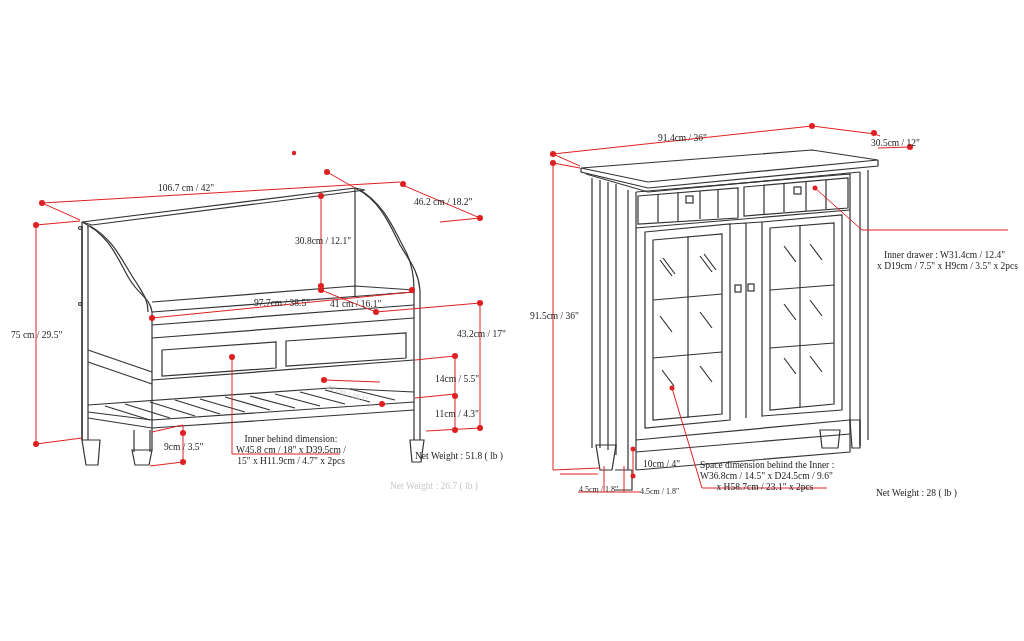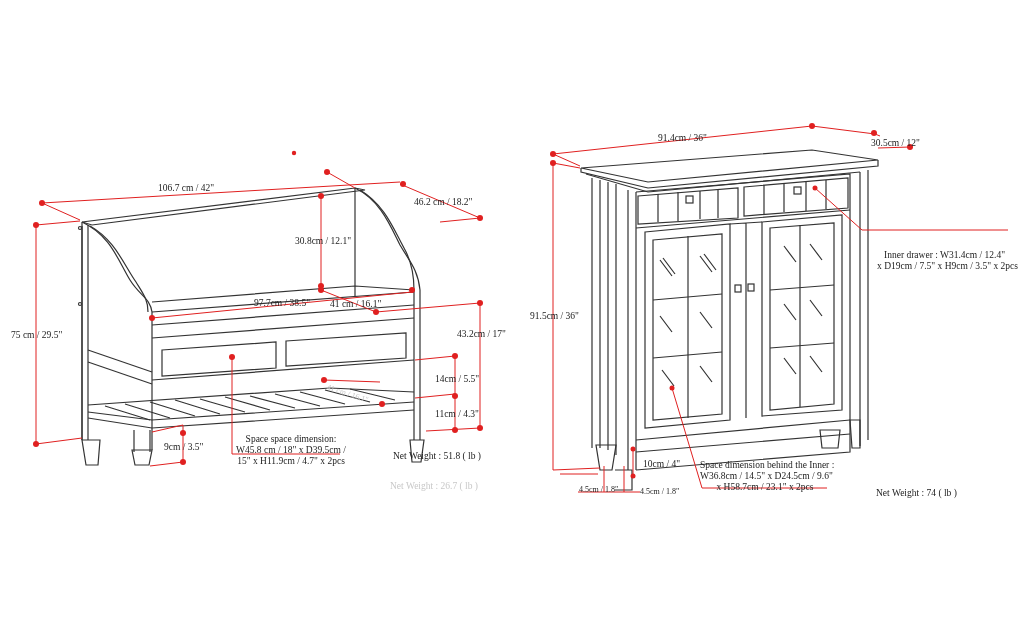--- a/index.html
+++ b/index.html
@@ -200,35 +200,35 @@
 <div class="lbl" style="left:11px;top:330px;">75 cm / 29.5"</div>
 <div class="lbl" style="left:295px;top:236px;">30.8cm / 12.1"</div>
 <div class="lbl" style="left:254px;top:298px;">97.7cm / 38.5"</div>
 <div class="lbl" style="left:330px;top:299px;">41 cm / 16.1"</div>
 <div class="lbl" style="left:457px;top:329px;">43.2cm / 17"</div>
 <div class="lbl" style="left:435px;top:374px;">14cm / 5.5"</div>
 <div class="lbl" style="left:435px;top:409px;">11cm / 4.3"</div>
 <div class="lbl" style="left:164px;top:442px;">9cm / 3.5"</div>
 <div class="lbl small faded" style="left:326px;top:388px;transform:rotate(18deg);">41 cm / 16.1"</div>
 <div class="lbl center" style="left:233px;top:434px;width:116px;">
-  <div>Space space dimension:</div>
+  <div>Inner behind dimension:</div>
   <div>W45.8 cm / 18" x D39.5cm /</div>
   <div>15" x H11.9cm / 4.7" x 2pcs</div>
 </div>
-<div class="lbl" style="left:393px;top:451px;">Net Weight : 51.8 ( lb )</div>
+<div class="lbl" style="left:415px;top:451px;">Net Weight : 51.8 ( lb )</div>
 <div class="lbl faded" style="left:390px;top:481px;">Net Weight : 26.7 ( lb )</div>
 
 <div class="lbl" style="left:658px;top:133px;">91.4cm / 36"</div>
 <div class="lbl" style="left:871px;top:138px;">30.5cm / 12"</div>
 <div class="lbl" style="left:530px;top:311px;">91.5cm / 36"</div>
 <div class="lbl" style="left:877px;top:209px;">
   <div style="padding-left:7px;margin-top:41px;">Inner drawer : W31.4cm / 12.4"</div>
   <div>x D19cm / 7.5" x H9cm / 3.5" x 2pcs</div>
 </div>
 <div class="lbl" style="left:643px;top:459px;">10cm / 4"</div>
 <div class="lbl small" style="left:579px;top:484px;">4.5cm / 1.8"</div>
 <div class="lbl small" style="left:640px;top:486px;">4.5cm / 1.8"</div>
 <div class="lbl center" style="left:700px;top:460px;width:130px;">
   <div>Space dimension behind the Inner :</div>
   <div>W36.8cm / 14.5" x D24.5cm / 9.6"</div>
   <div>x H58.7cm / 23.1" x 2pcs</div>
 </div>
-<div class="lbl" style="left:876px;top:488px;">Net Weight : 74 ( lb )</div>
+<div class="lbl" style="left:876px;top:488px;">Net Weight : 28 ( lb )</div>
 
 </body></html>

